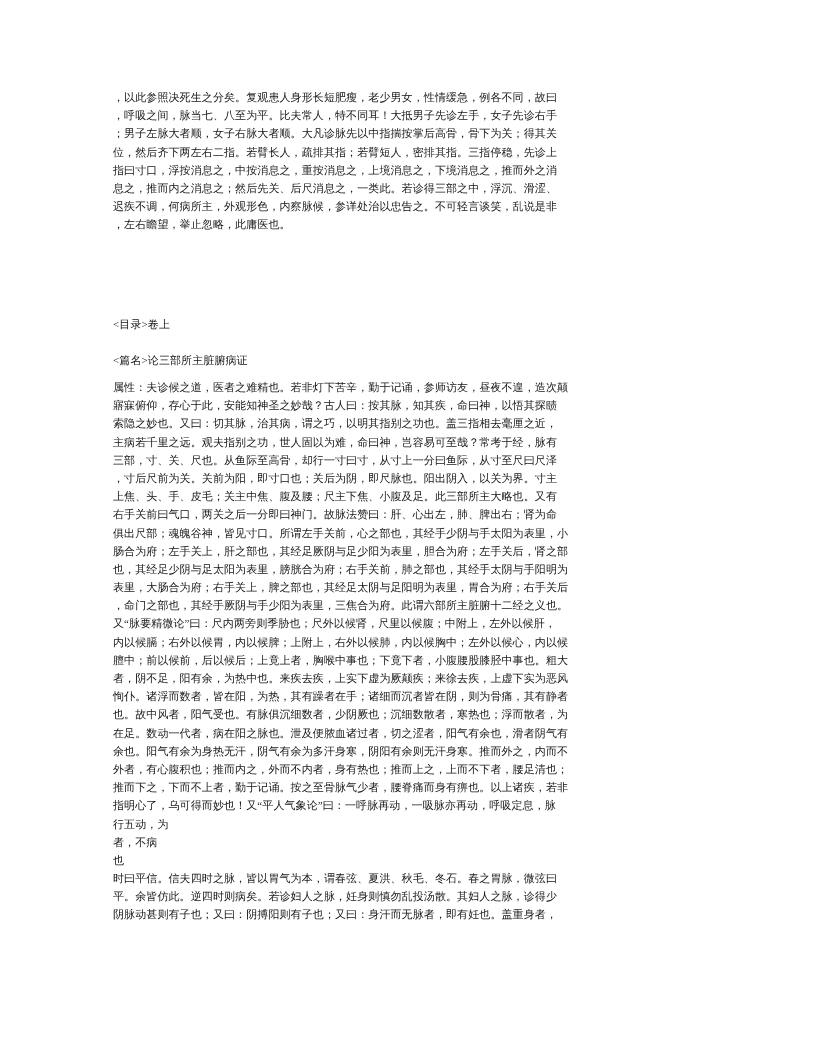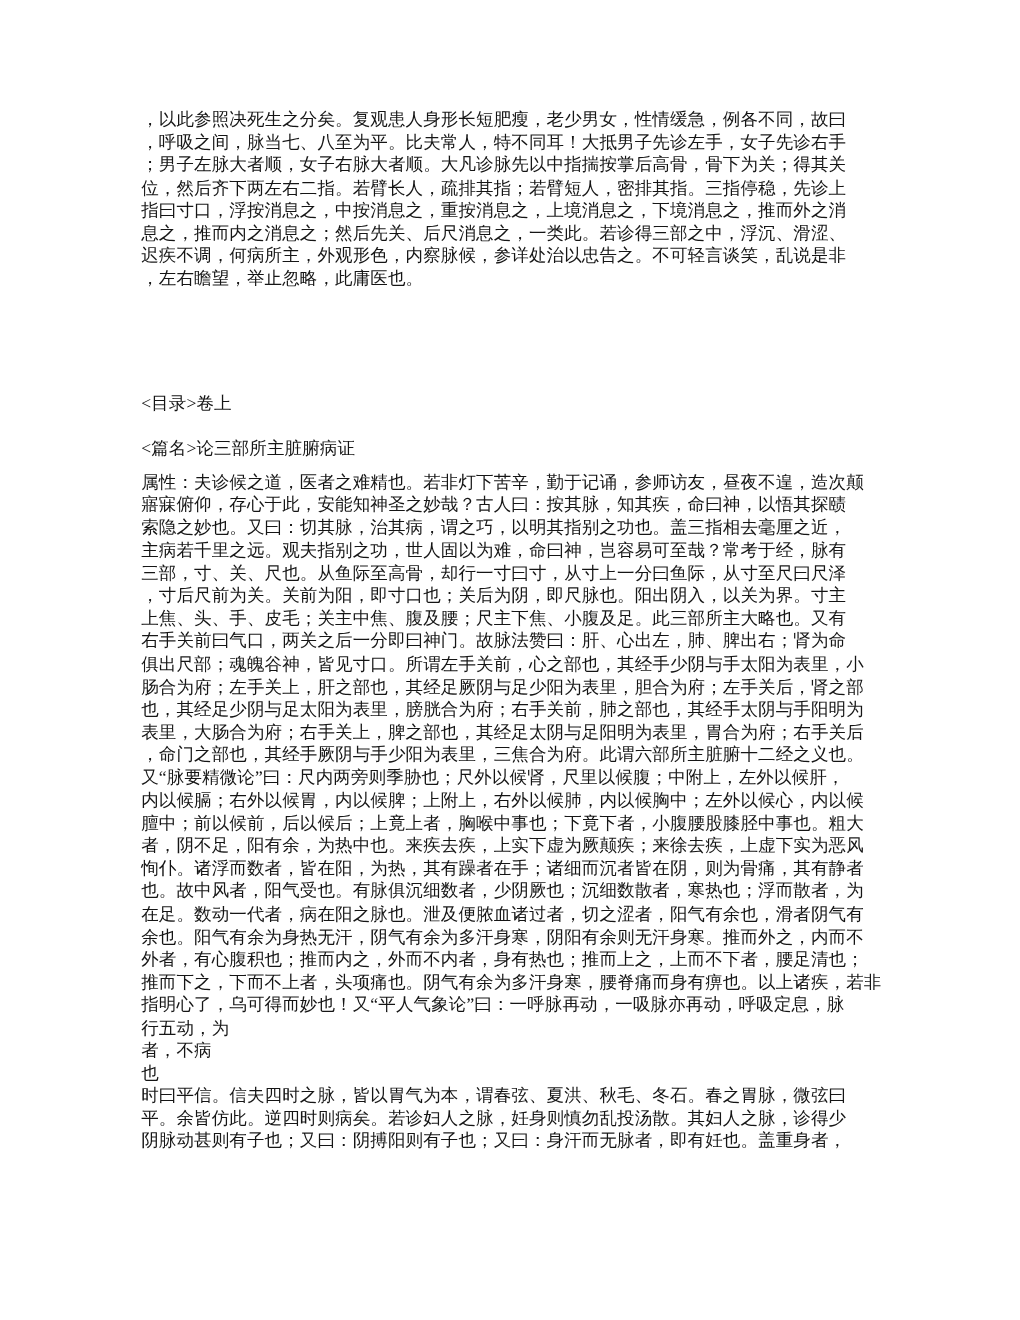--- a/index.html
+++ b/index.html
@@ -13,21 +13,21 @@
     height: 1056px;
     background: #ffffff;
     overflow: hidden;
     font-family: "Liberation Serif", "DejaVu Serif", serif;
     color: #151515;
   }
   .textblock {
     position: absolute;
     left: 113px;
     width: 660px;
-    font-size: 14px;
+    font-size: 11px;
     line-height: 18.2px;
     white-space: nowrap;
     letter-spacing: 0.1px;
   }
   .line {
     height: 18.2px;
   }
   .p1 { top: 88px; }
   .h1 { top: 315px; }
   .h2 { top: 351px; }
@@ -70,21 +70,21 @@
         <div class="line">，命门之部也，其经手厥阴与手少阳为表里，三焦合为府。此谓六部所主脏腑十二经之义也。</div>
         <div class="line">又“脉要精微论”曰：尺内两旁则季胁也；尺外以候肾，尺里以候腹；中附上，左外以候肝，</div>
         <div class="line">内以候膈；右外以候胃，内以候脾；上附上，右外以候肺，内以候胸中；左外以候心，内以候</div>
         <div class="line">膻中；前以候前，后以候后；上竟上者，胸喉中事也；下竟下者，小腹腰股膝胫中事也。粗大</div>
         <div class="line">者，阴不足，阳有余，为热中也。来疾去疾，上实下虚为厥颠疾；来徐去疾，上虚下实为恶风</div>
         <div class="line">恂仆。诸浮而数者，皆在阳，为热，其有躁者在手；诸细而沉者皆在阴，则为骨痛，其有静者</div>
         <div class="line">也。故中风者，阳气受也。有脉俱沉细数者，少阴厥也；沉细数散者，寒热也；浮而散者，为</div>
         <div class="line">在足。数动一代者，病在阳之脉也。泄及便脓血诸过者，切之涩者，阳气有余也，滑者阴气有</div>
         <div class="line">余也。阳气有余为身热无汗，阴气有余为多汗身寒，阴阳有余则无汗身寒。推而外之，内而不</div>
         <div class="line">外者，有心腹积也；推而内之，外而不内者，身有热也；推而上之，上而不下者，腰足清也；</div>
-        <div class="line">推而下之，下而不上者，头项痛也。阴气有余为多汗身寒，腰脊痛而身有痹也。以上诸疾，若非</div>
+        <div class="line">推而下之，下而不上者，勤于记诵。按之至骨脉气少者，腰脊痛而身有痹也。以上诸疾，若非</div>
         <div class="line">指明心了，乌可得而妙也！又“平人气象论”曰：一呼脉再动，一吸脉亦再动，呼吸定息，脉</div>
         <div class="line">行五动，为</div>
         <div class="line">者，不病</div>
         <div class="line">也</div>
       </div>
     <div>
         <div class="line">时曰平信。信夫四时之脉，皆以胃气为本，谓春弦、夏洪、秋毛、冬石。春之胃脉，微弦曰</div>
         <div class="line">平。余皆仿此。逆四时则病矣。若诊妇人之脉，妊身则慎勿乱投汤散。其妇人之脉，诊得少</div>
         <div class="line">阴脉动甚则有子也；又曰：阴搏阳则有子也；又曰：身汗而无脉者，即有妊也。盖重身者，</div>
       </div>

